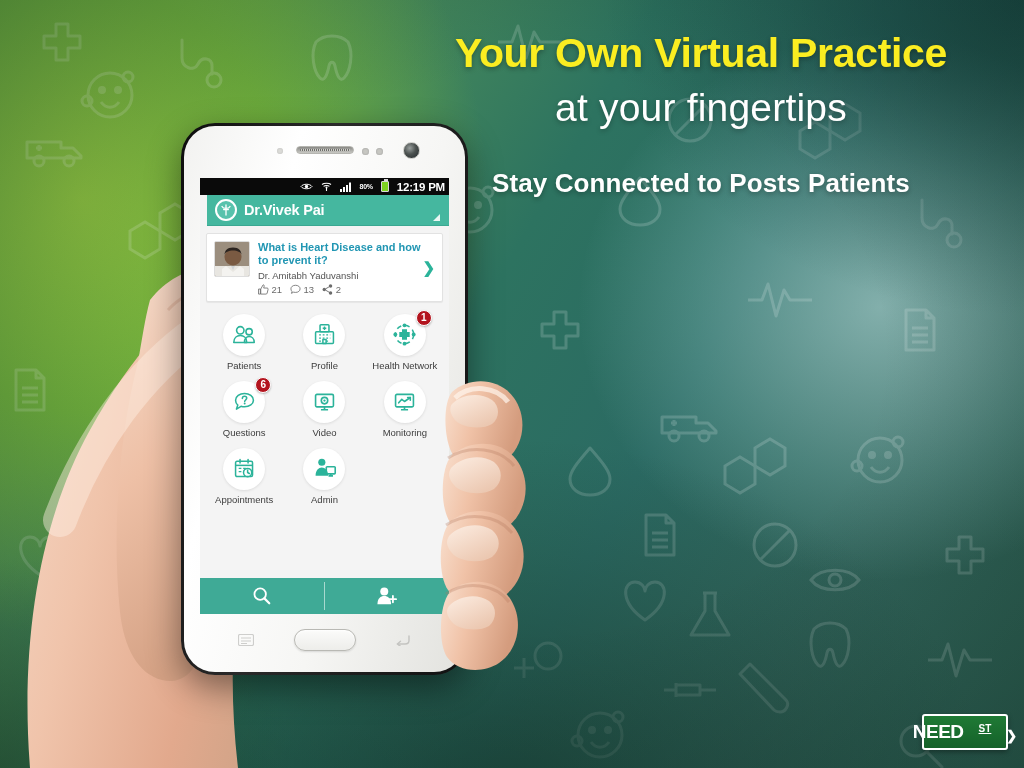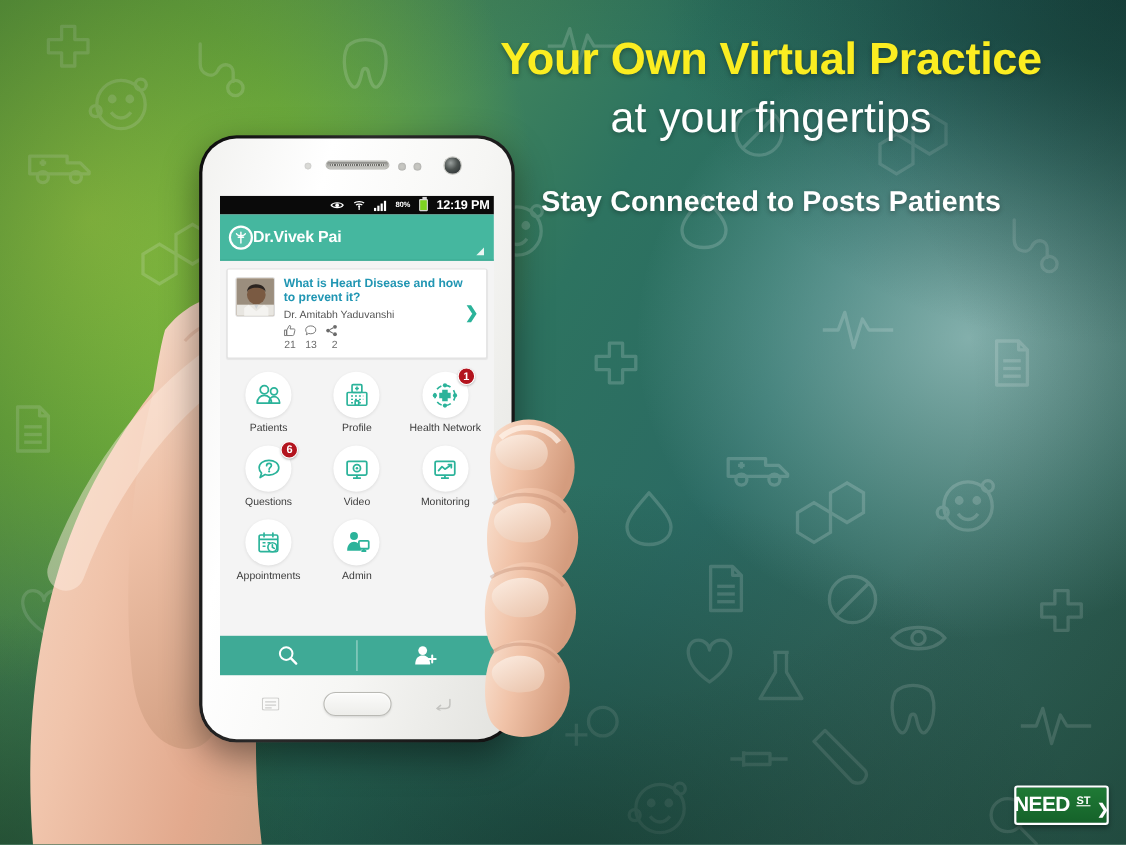--- a/index.html
+++ b/index.html
@@ -130,25 +130,26 @@
     width: 8px; height: 11px; border: 1px solid #d8d8d8; border-radius: 1px;
     position: relative; background: #7ed321;
   }
   .sb-batt::before {
     content: ""; position: absolute; left: 2px; top: -3px; width: 4px; height: 2px; background: #d8d8d8;
   }
   .sb-time { font-size: 11.5px; font-weight: bold; letter-spacing: -0.2px; }
 
   
   .appbar {
-    height: 42px; background: #45b79f;
-    display: flex; align-items: center; 
+    height: 31px; background: #45b79f;
+    display: flex; align-items: center; gap: 7px;
     padding: 0 8px;
     position: relative;
     border-bottom: 1px solid #3aa892;
+    margin-left: 7px;
   }
   .app-logo {
     width: 22px; height: 22px; border-radius: 50%;
     background: #58c2ac;
     border: 2px solid #ffffff;
     display: flex; align-items: center; justify-content: center;
     flex: none;
   }
   .app-title {
     color: #fff; font-size: 14.5px; font-weight: bold; letter-spacing: -0.2px;
@@ -178,21 +179,21 @@
   }
   .card-body { flex: 1 1 auto; min-width: 0; padding-right: 10px; }
   .card-title {
     color: #2196b3; font-size: 11px; font-weight: bold; line-height: 1.22;
   }
   .card-author { color: #555; font-size: 9.5px; margin-top: 2px; }
   .card-stats {
     display: flex; align-items: center; gap: 8px; margin-top: 3px;
     color: #6b6b6b; font-size: 9.5px;
   }
-  .stat { display: flex; align-items: flex-end; gap: 2.5px; flex-direction: column; }
+  .stat { display: flex; align-items: flex-start; gap: 2.5px; }
   .card-chevron {
     position: absolute; right: 7px; top: 50%; transform: translateY(-50%);
     color: #2bb39a; font-size: 15px; font-weight: bold; line-height: 1;
   }
 
   
   .grid {
     display: grid;
     grid-template-columns: repeat(3, 1fr);
     row-gap: 10px;
@@ -252,21 +253,21 @@
 
   
   .needst {
     position: absolute; right: 16px; bottom: 18px;
     width: 86px; height: 36px;
     background: linear-gradient(#1f7a35, #15622a);
     border: 2px solid #ffffff;
     border-radius: 3px;
     box-shadow: 0 2px 5px rgba(0,0,0,0.35);
     display: flex; align-items: center; justify-content: center;
-    gap: 6px;
+    gap: 15px;
     z-index: 9;
   }
   .needst-main { color: #fff; font-size: 19px; font-weight: bold; letter-spacing: -0.5px; }
   .needst-st { color: #fff; font-size: 10px; font-weight: bold; align-self: flex-start; margin-top: 7px; text-decoration: underline; }
   .needst-arrow { color: #fff; font-size: 13px; font-weight: bold; align-self: flex-end; margin-bottom: 5px; }
 </style>
 </head>
 <body>
 
 <div id="stage">

